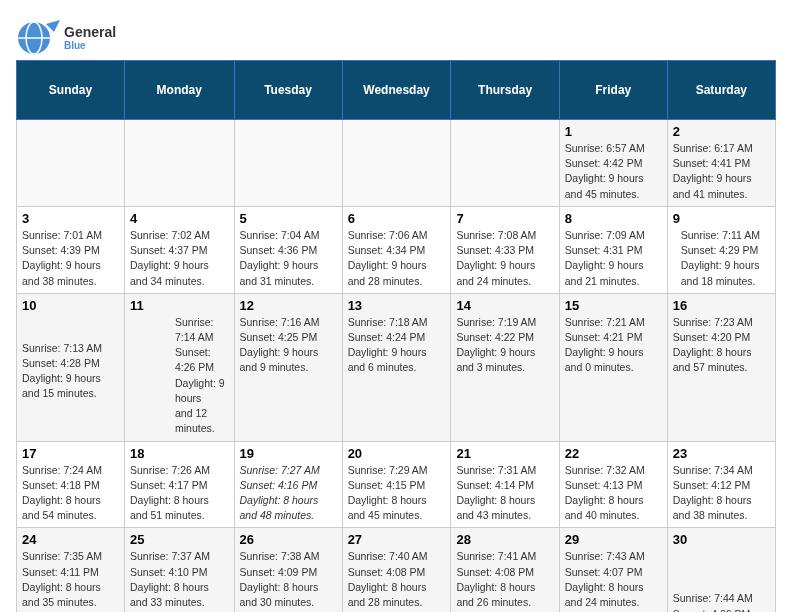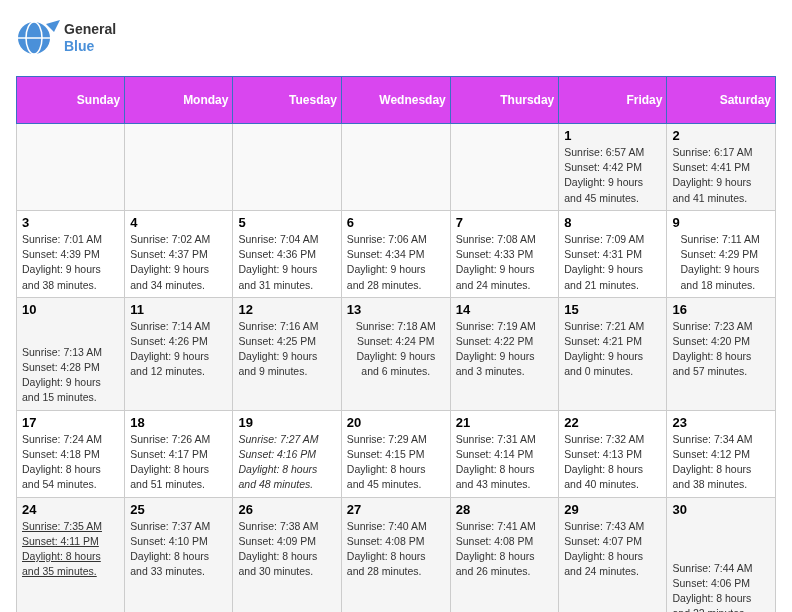--- a/index.html
+++ b/index.html
@@ -7,21 +7,21 @@
       font-family: Arial, sans-serif;
       background: #fff;
       width: 792px;
       min-height: 612px;
       padding: 16px;
     }
     .header-area {
       display: flex;
       justify-content: space-between;
       align-items: flex-start;
-      margin-bottom: 16px;
+      margin-bottom: 0;
     }
     .logo {
       display: flex;
       align-items: center;
       gap: 4px;
     }
     .title-area {
       text-align: right;
     }
     .month-title {
@@ -32,24 +32,24 @@
     .location {
       font-size: 16px;
       color: #555;
     }
     .calendar {
       width: 100%;
       border-collapse: collapse;
       font-size: 11px;
     }
     .calendar th {
-      background: #d946ef;
+      background: #0c4a6e;
       color: #fff;
-      padding: 16px 4px;
-      text-align: right;
+      padding: 22px 4px;
+      text-align: center;
       font-size: 12px;
       font-weight: bold;
       border: 1px solid #3a6fc4;
     }
     .calendar td {
       border: 1px solid #ccc;
       vertical-align: top;
       padding: 4px 5px;
       width: 110px;
       min-height: 80px;
@@ -82,21 +82,21 @@
 <div class="header-area">
   <div class="logo">
       <svg width="44" height="44" viewBox="0 0 44 44">
         <circle cx="18" cy="22" r="16" fill="#4a90d9"></circle>
         <ellipse cx="18" cy="22" rx="8" ry="16" fill="none" stroke="#fff" stroke-width="1.5"></ellipse>
         <line x1="2" y1="22" x2="34" y2="22" stroke="#fff" stroke-width="1.5"></line>
         <polygon points="30,8 44,4 38,16" fill="#4a90d9"></polygon>
       </svg>
       <div>
         <div style="font-size:14px;font-weight:bold;color:#333;line-height:1.2">General</div>
-        <div style="font-size:14px;font-weight:bold;color:#4a90d9;line-height:1.2">Blue</div>
+        <div style="font-size:10px;font-weight:bold;color:#4a90d9;line-height:1.2">Blue</div>
       </div>
     </div>
   <div class="title-area">
     <div class="month-title"></div>
     <div class="location"></div>
   </div>
 </div>
 
 <table class="calendar">
   <thead>
@@ -186,35 +186,35 @@
       <tr>
         <td>
           <span class="day-num">10</span>
           <div class="day-info" style="white-space: pre-line; margin-top: 28px;">Sunrise: 7:13 AM
 Sunset: 4:28 PM
 Daylight: 9 hours
 and 15 minutes.</div>
         </td>
         <td>
           <span class="day-num">11</span>
-          <div class="day-info" style="white-space: pre-line;">Sunrise: 7:14 AM
+          <div class="day-info" style="white-space: pre-line; margin-left: 45px;">Sunrise: 7:14 AM
 Sunset: 4:26 PM
 Daylight: 9 hours
 and 12 minutes.</div>
         </td>
         <td>
           <span class="day-num">12</span>
           <div class="day-info" style="white-space: pre-line;">Sunrise: 7:16 AM
 Sunset: 4:25 PM
 Daylight: 9 hours
 and 9 minutes.</div>
         </td>
         <td>
           <span class="day-num">13</span>
-          <div class="day-info" style="white-space: pre-line; text-align: center;">Sunrise: 7:18 AM
+          <div class="day-info" style="white-space: pre-line;">Sunrise: 7:18 AM
 Sunset: 4:24 PM
 Daylight: 9 hours
 and 6 minutes.</div>
         </td>
         <td>
           <span class="day-num">14</span>
           <div class="day-info" style="white-space: pre-line;">Sunrise: 7:19 AM
 Sunset: 4:22 PM
 Daylight: 9 hours
 and 3 minutes.</div>
@@ -281,21 +281,21 @@
           <span class="day-num">23</span>
           <div class="day-info" style="white-space: pre-line;">Sunrise: 7:34 AM
 Sunset: 4:12 PM
 Daylight: 8 hours
 and 38 minutes.</div>
         </td>
       </tr>
       <tr>
         <td>
           <span class="day-num">24</span>
-          <div class="day-info" style="white-space: pre-line; text-decoration: underline;">Sunrise: 7:35 AM
+          <div class="day-info" style="white-space: pre-line;">Sunrise: 7:35 AM
 Sunset: 4:11 PM
 Daylight: 8 hours
 and 35 minutes.</div>
         </td>
         <td>
           <span class="day-num">25</span>
           <div class="day-info" style="white-space: pre-line;">Sunrise: 7:37 AM
 Sunset: 4:10 PM
 Daylight: 8 hours
 and 33 minutes.</div>

